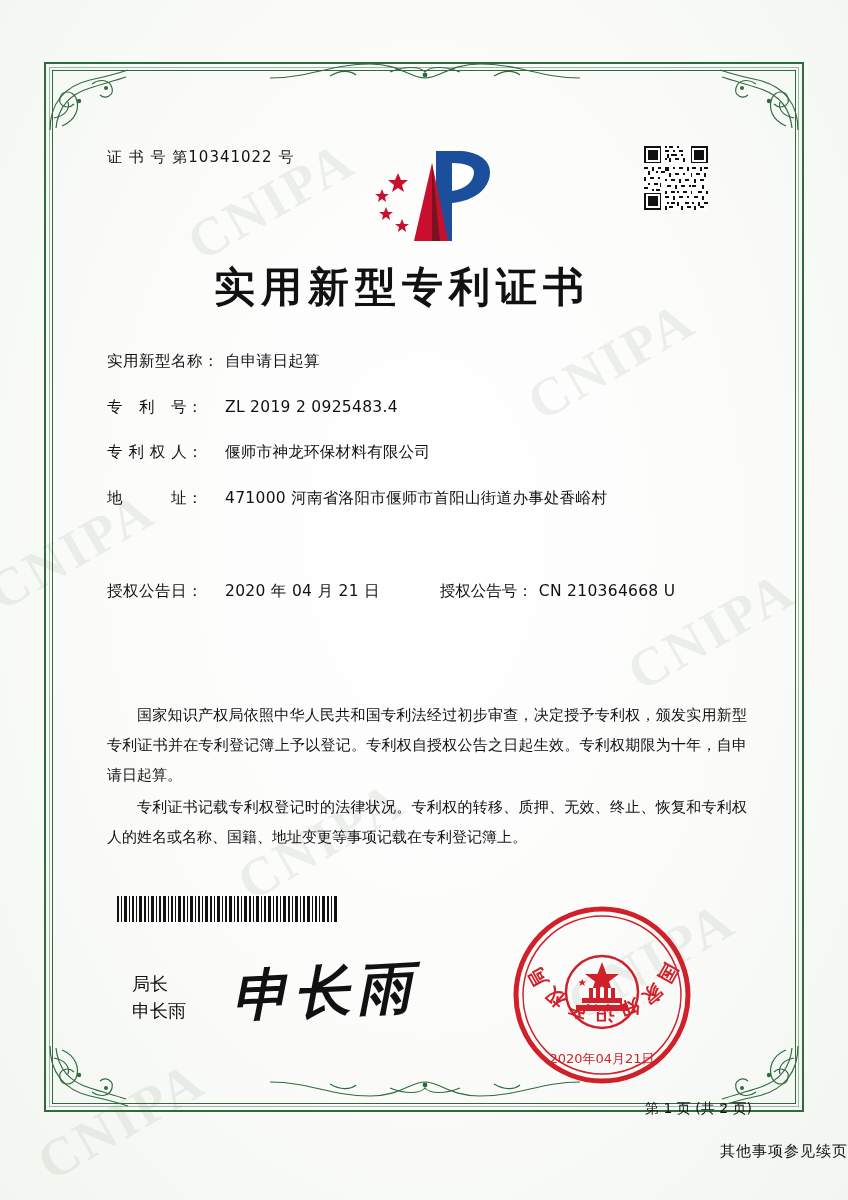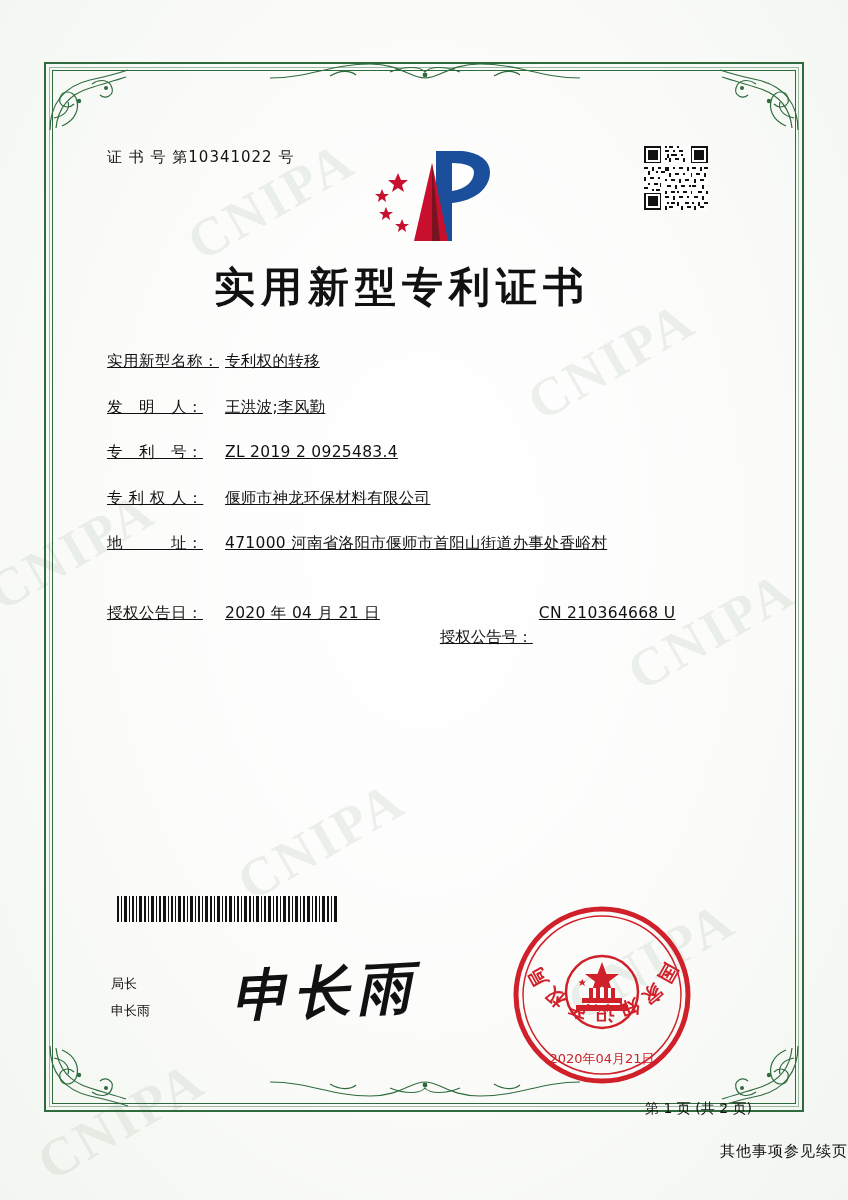--- a/index.html
+++ b/index.html
@@ -144,24 +144,23 @@
   .fields {
     position: absolute;
     left: 55px;
     top: 284px;
     width: 640px;
     font-size: 15.5px;
     line-height: 1;
   }
   .field-row {
     display: flex;
-    align-items: center;
+    align-items: flex-end;
     margin-bottom: 30px;
     white-space: nowrap;
-    text-decoration: underline;
   }
   .field-label {
     width: 118px;
     flex: 0 0 118px;
     color: #111;
     letter-spacing: 0.5px;
   }
   .field-value {
     color: #111;
     letter-spacing: 0.3px;
@@ -191,23 +190,23 @@
     left: 65px;
     top: 826px;
     width: 220px;
     height: 26px;
   }
   .barcode svg { display:block; width:100%; height:100%; }
 
   
   .sig-label {
     position: absolute;
-    left: 59px;
+    left: 80px;
     top: 900px;
-    font-size: 13px;
+    font-size: 18px;
     line-height: 27px;
     color: #111;
   }
   .sig-script {
     position: absolute;
     left: 180px;
     top: 885px;
     font-family: "Liberation Serif", serif;
     font-size: 56px;
     font-weight: bold;
@@ -444,25 +443,21 @@
             <rect x="29" y="31" width="2" height="1"></rect>
         </g>
       </svg>
     </div>
 
     <div class="title">实用新型专利证书</div>
 
     <div class="fields">
       <div class="field-row">
         <span class="field-label">实用新型名称：</span>
-        <span class="field-value">专利权的转移</span>
-      </div>
-      <div class="field-row">
-        <span class="field-label">发　明　人：</span>
-        <span class="field-value">王洪波;李风勤</span>
+        <span class="field-value">自申请日起算</span>
       </div>
       <div class="field-row">
         <span class="field-label">专　利　号：</span>
         <span class="field-value">ZL 2019 2 0925483.4</span>
       </div>
       <div class="field-row">
         <span class="field-label">专 利 权 人：</span>
         <span class="field-value">偃师市神龙环保材料有限公司</span>
       </div>
       <div class="field-row">
@@ -470,20 +465,24 @@
         <span class="field-value">471000 河南省洛阳市偃师市首阳山街道办事处香峪村</span>
       </div>
       <div class="field-row double">
         <span class="field-label">授权公告日：</span>
         <span class="field-value">2020 年 04 月 21 日</span>
         <span class="field-label2">授权公告号：</span>
         <span class="field-value">CN 210364668 U</span>
       </div>
     </div>
 
+    <div class="paras">
+      <p>国家知识产权局依照中华人民共和国专利法经过初步审查，决定授予专利权，颁发实用新型专利证书并在专利登记簿上予以登记。专利权自授权公告之日起生效。专利权期限为十年，自申请日起算。</p>
+      <p>专利证书记载专利权登记时的法律状况。专利权的转移、质押、无效、终止、恢复和专利权人的姓名或名称、国籍、地址变更等事项记载在专利登记簿上。</p>
+    </div>
 
     <div class="barcode">
       <svg viewBox="0 0 220 26" shape-rendering="crispEdges">
         <g fill="#111">
           <rect x="0" y="0" width="2" height="26"></rect>
             <rect x="4" y="0" width="1" height="26"></rect>
           <rect x="7" y="0" width="3" height="26"></rect>
             <rect x="12" y="0" width="1" height="26"></rect>
           <rect x="15" y="0" width="2" height="26"></rect>
             <rect x="19" y="0" width="1" height="26"></rect>

